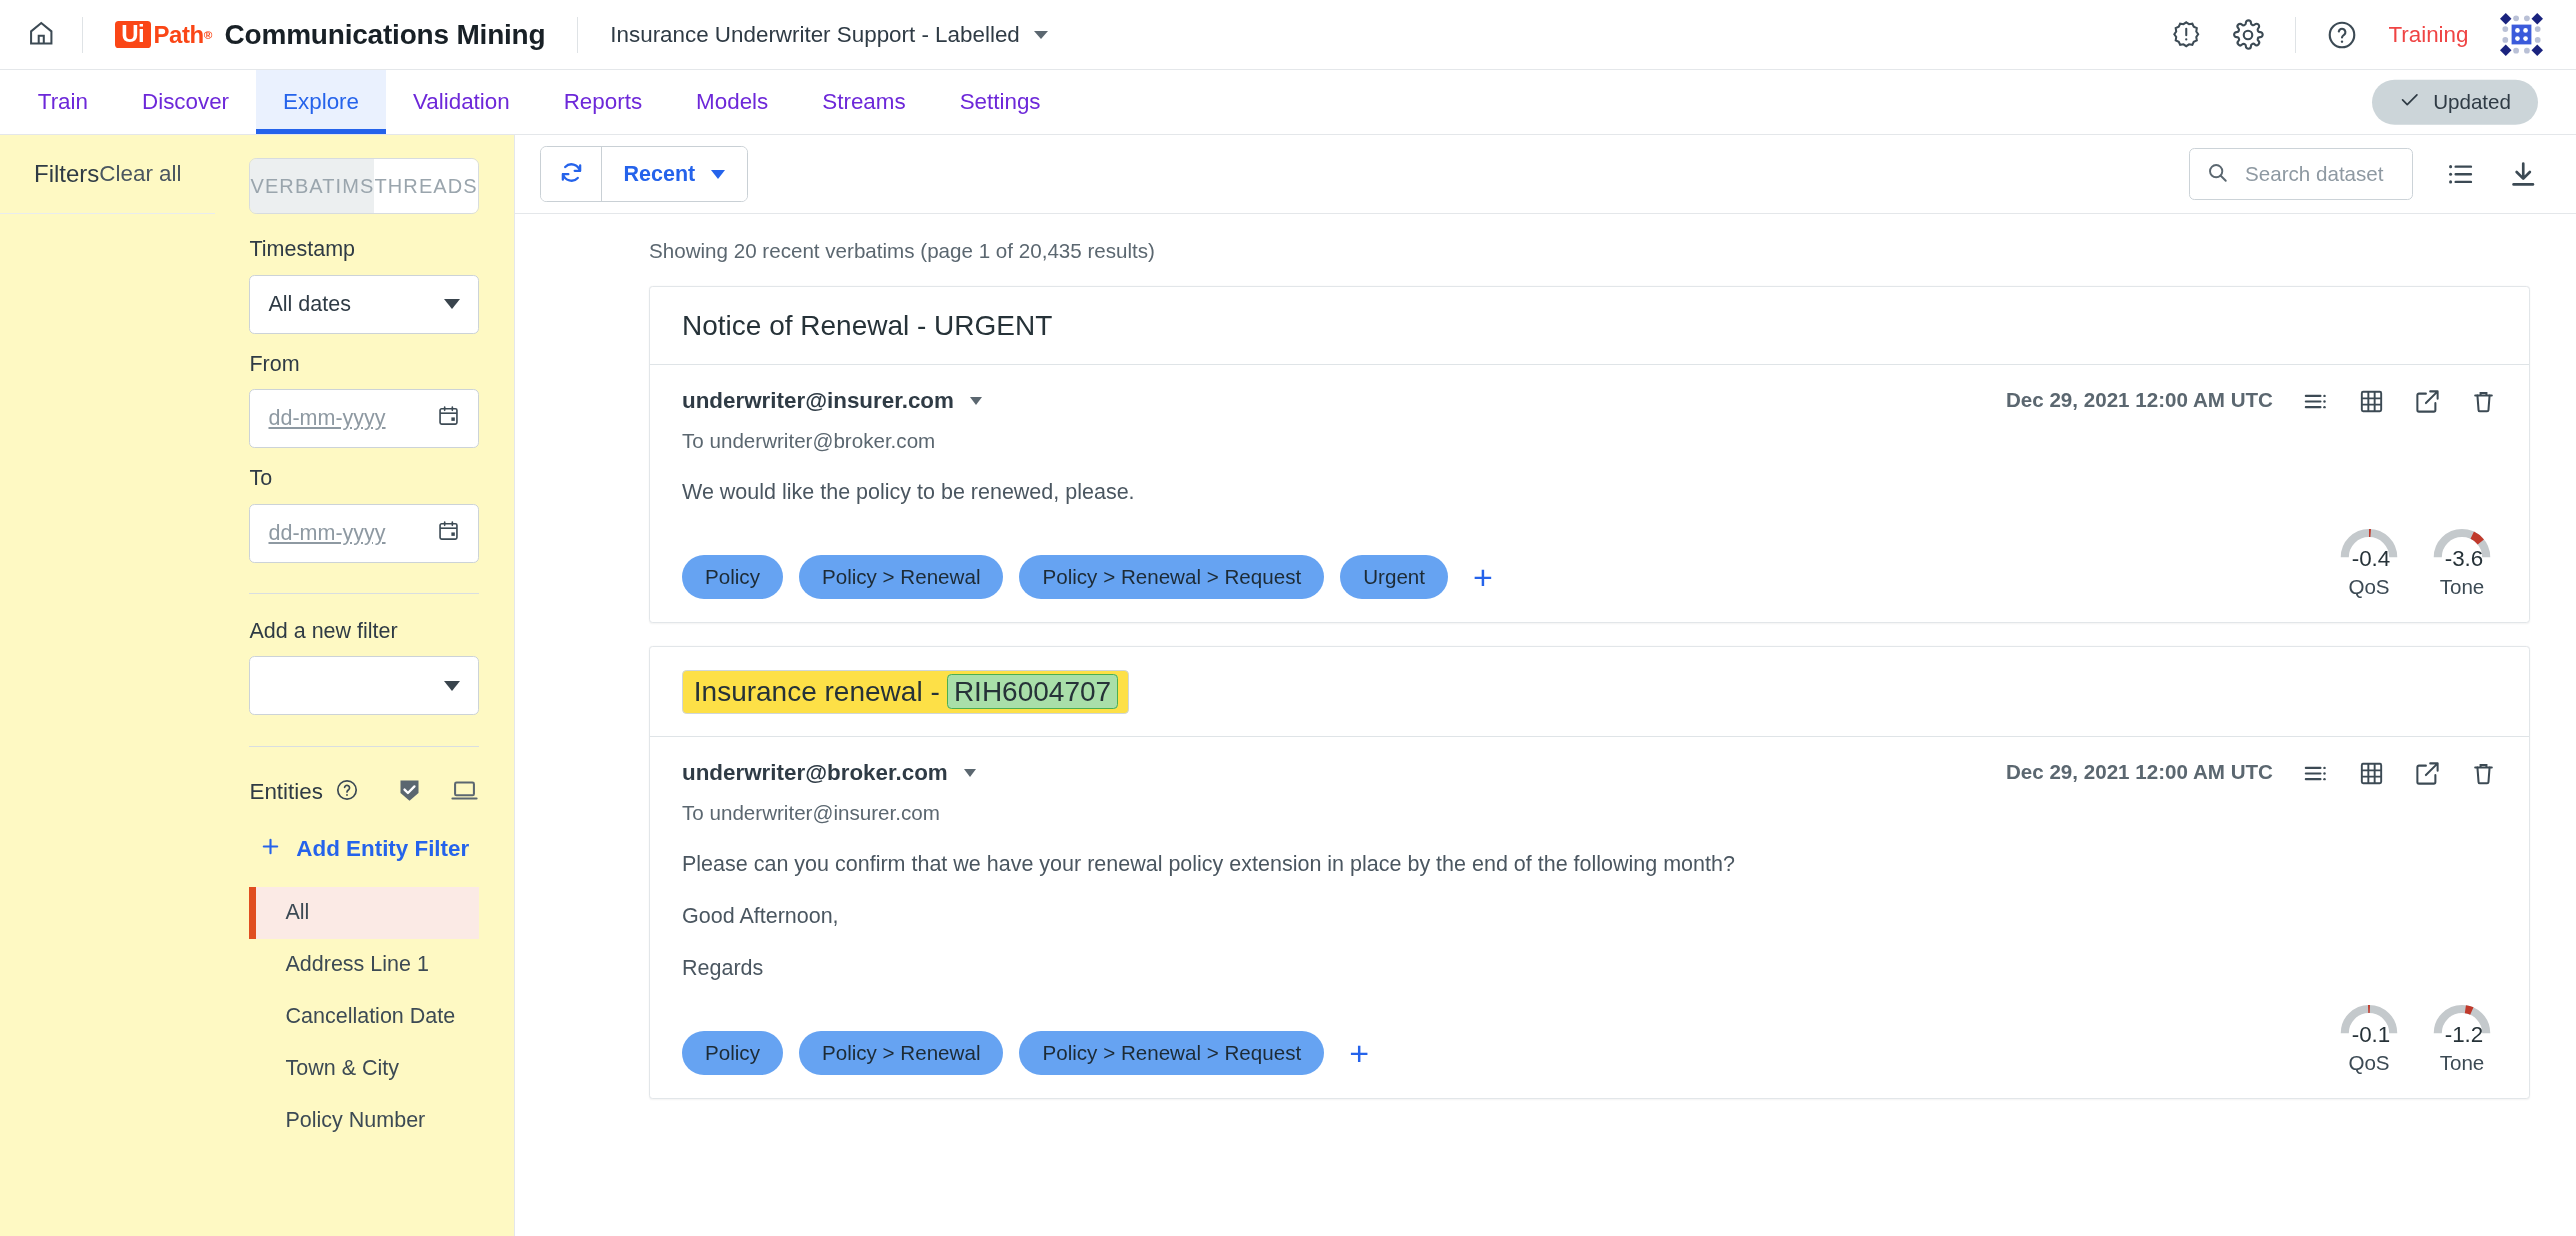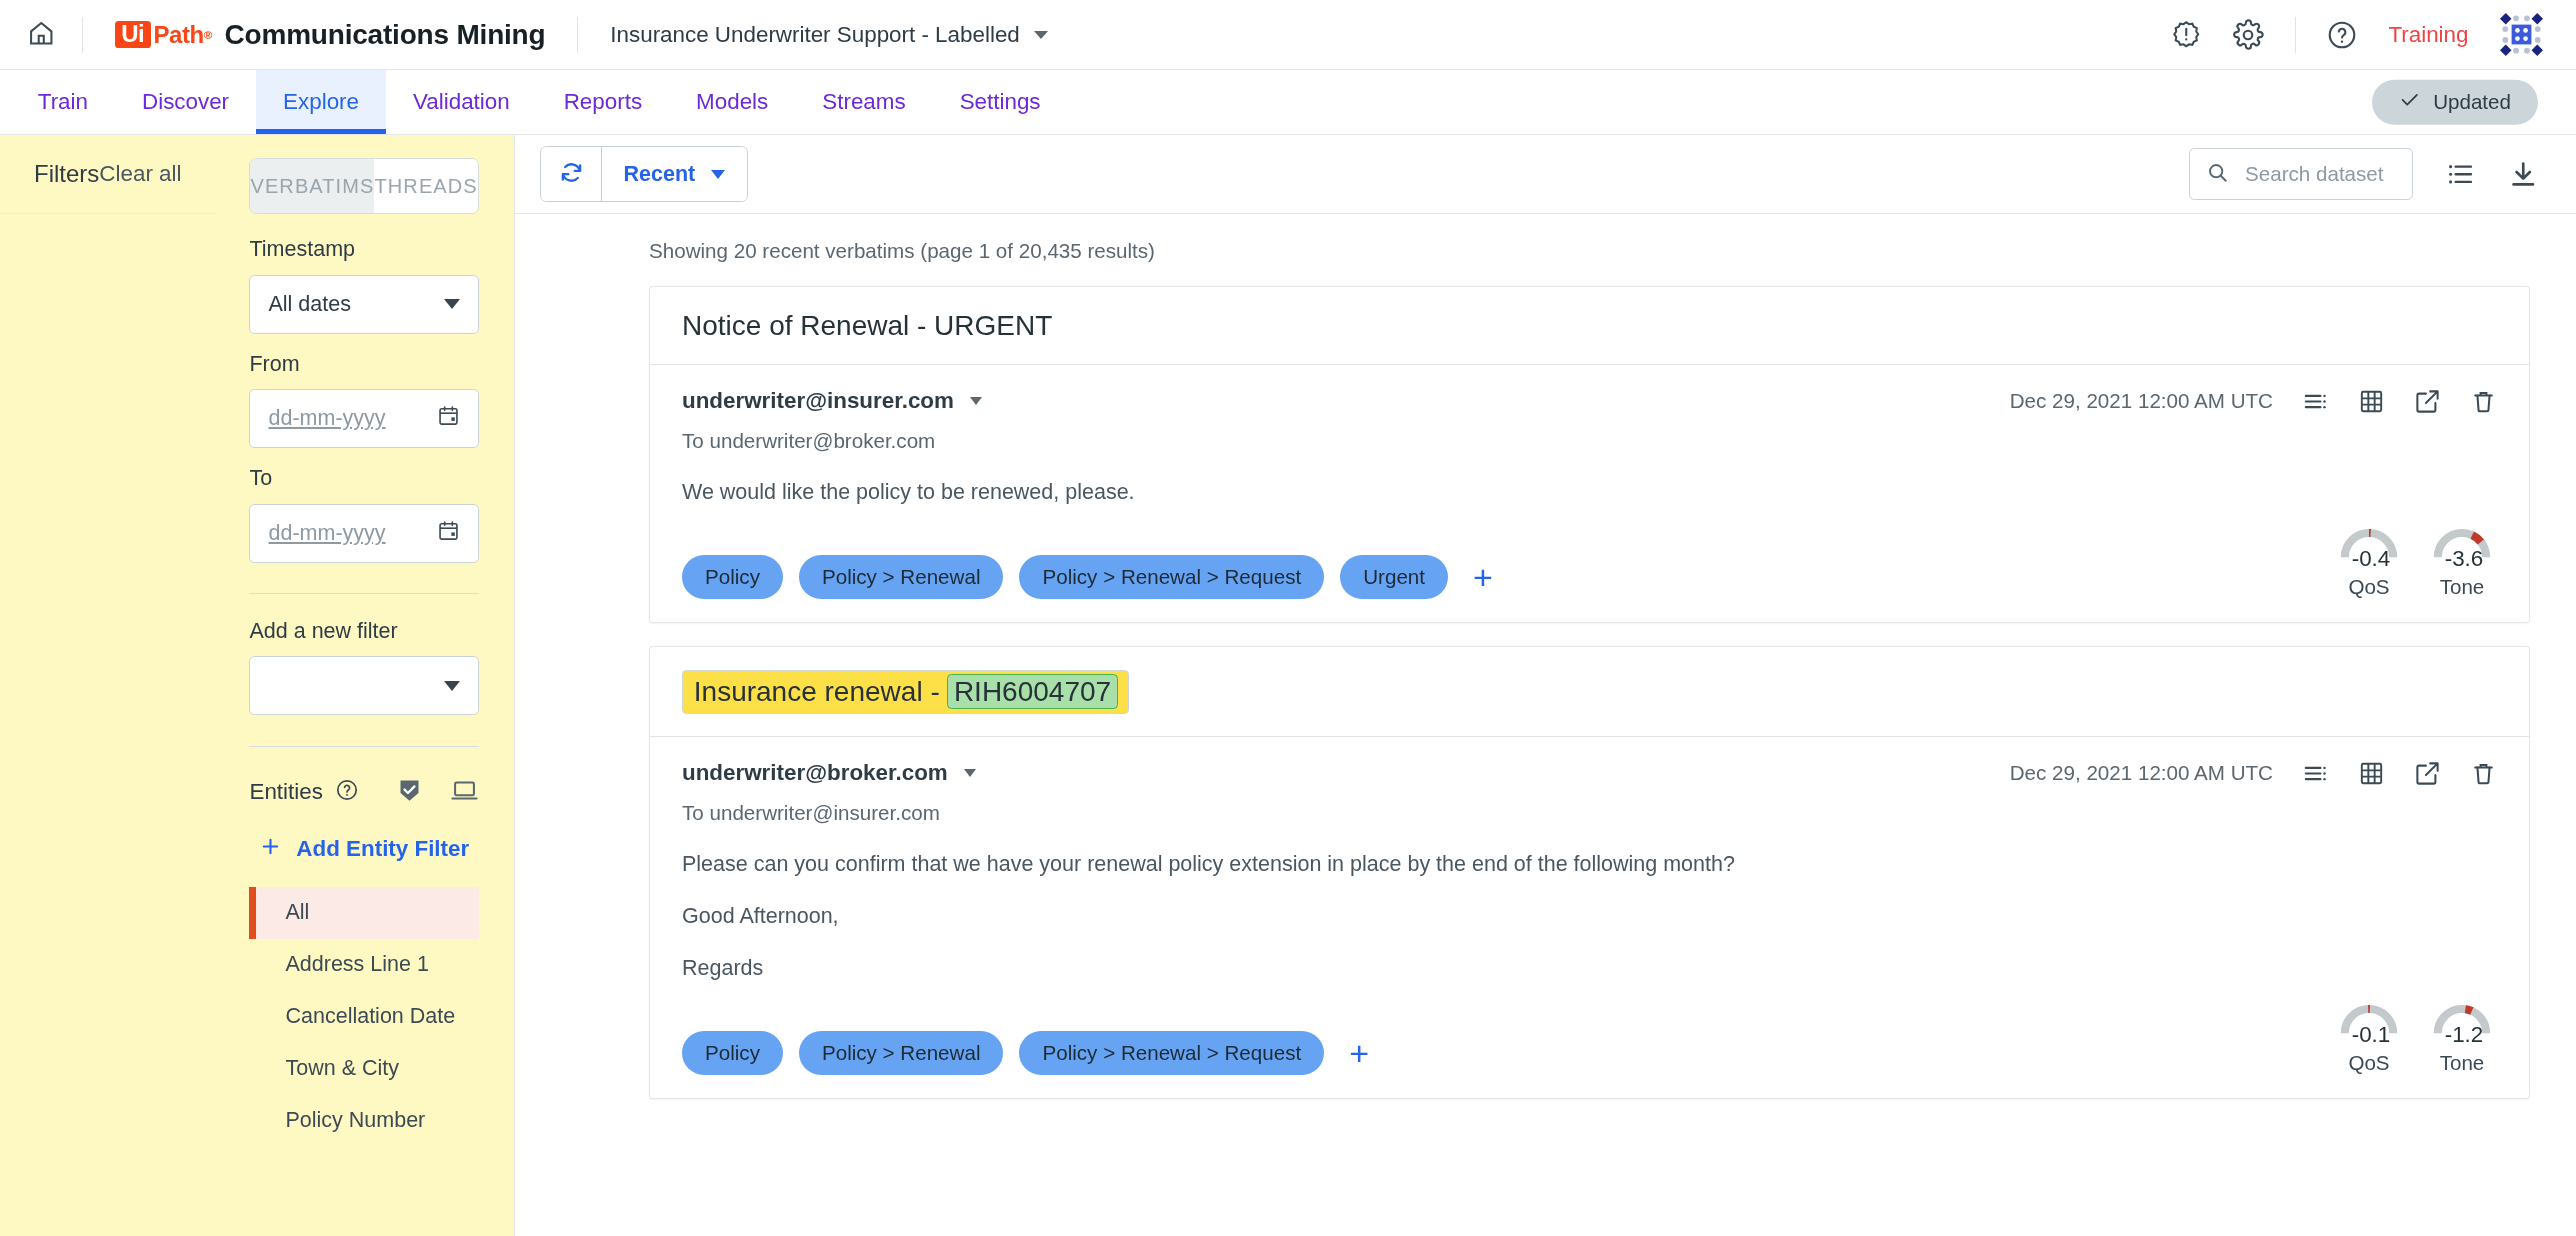--- a/index.html
+++ b/index.html
@@ -184,21 +184,21 @@
     padding: 0.9px 5.4px;
   }
   .card-body { padding: 23px 32px 18px 32px; }
   .msg-top { display: flex; align-items: flex-start; }
   .sender { display: flex; align-items: center; gap: 16px; }
   .sender-email { font-size: 22.4px; font-weight: 700; color: #2f3b45; }
   .caret-tiny {
     width: 0; height: 0; border-left: 6.3px solid transparent;
     border-right: 6.3px solid transparent; border-top: 8px solid #5b6770;
   }
-  .meta { margin-left: auto; display: flex; align-items: center; gap: 29px; }
+  .meta { margin-left: auto; display: flex; gap: 29px; font-weight: bold; }
   .meta-date { font-size: 20.6px; color: #5b6770; }
   .recipient { font-size: 20.6px; color: #5b6770; margin-top: 14.3px; }
   .msg-para { font-size: 21.5px; color: #4a5660; margin-top: 27px; }
   .card-foot { display: flex; align-items: flex-end; padding: 0 32px 23px 32px; }
   .chips { display: flex; align-items: center; gap: 16px; flex-wrap: wrap; }
   .chip {
     background: #66a3f2; color: #1d2b36; border-radius: 27px;
     padding: 10px 23px; font-size: 20.6px;  cursor: pointer;
   }
   .chip-add { color: #2563eb; font-size: 34px; line-height: 1; cursor: pointer; padding: 0 9px; }

